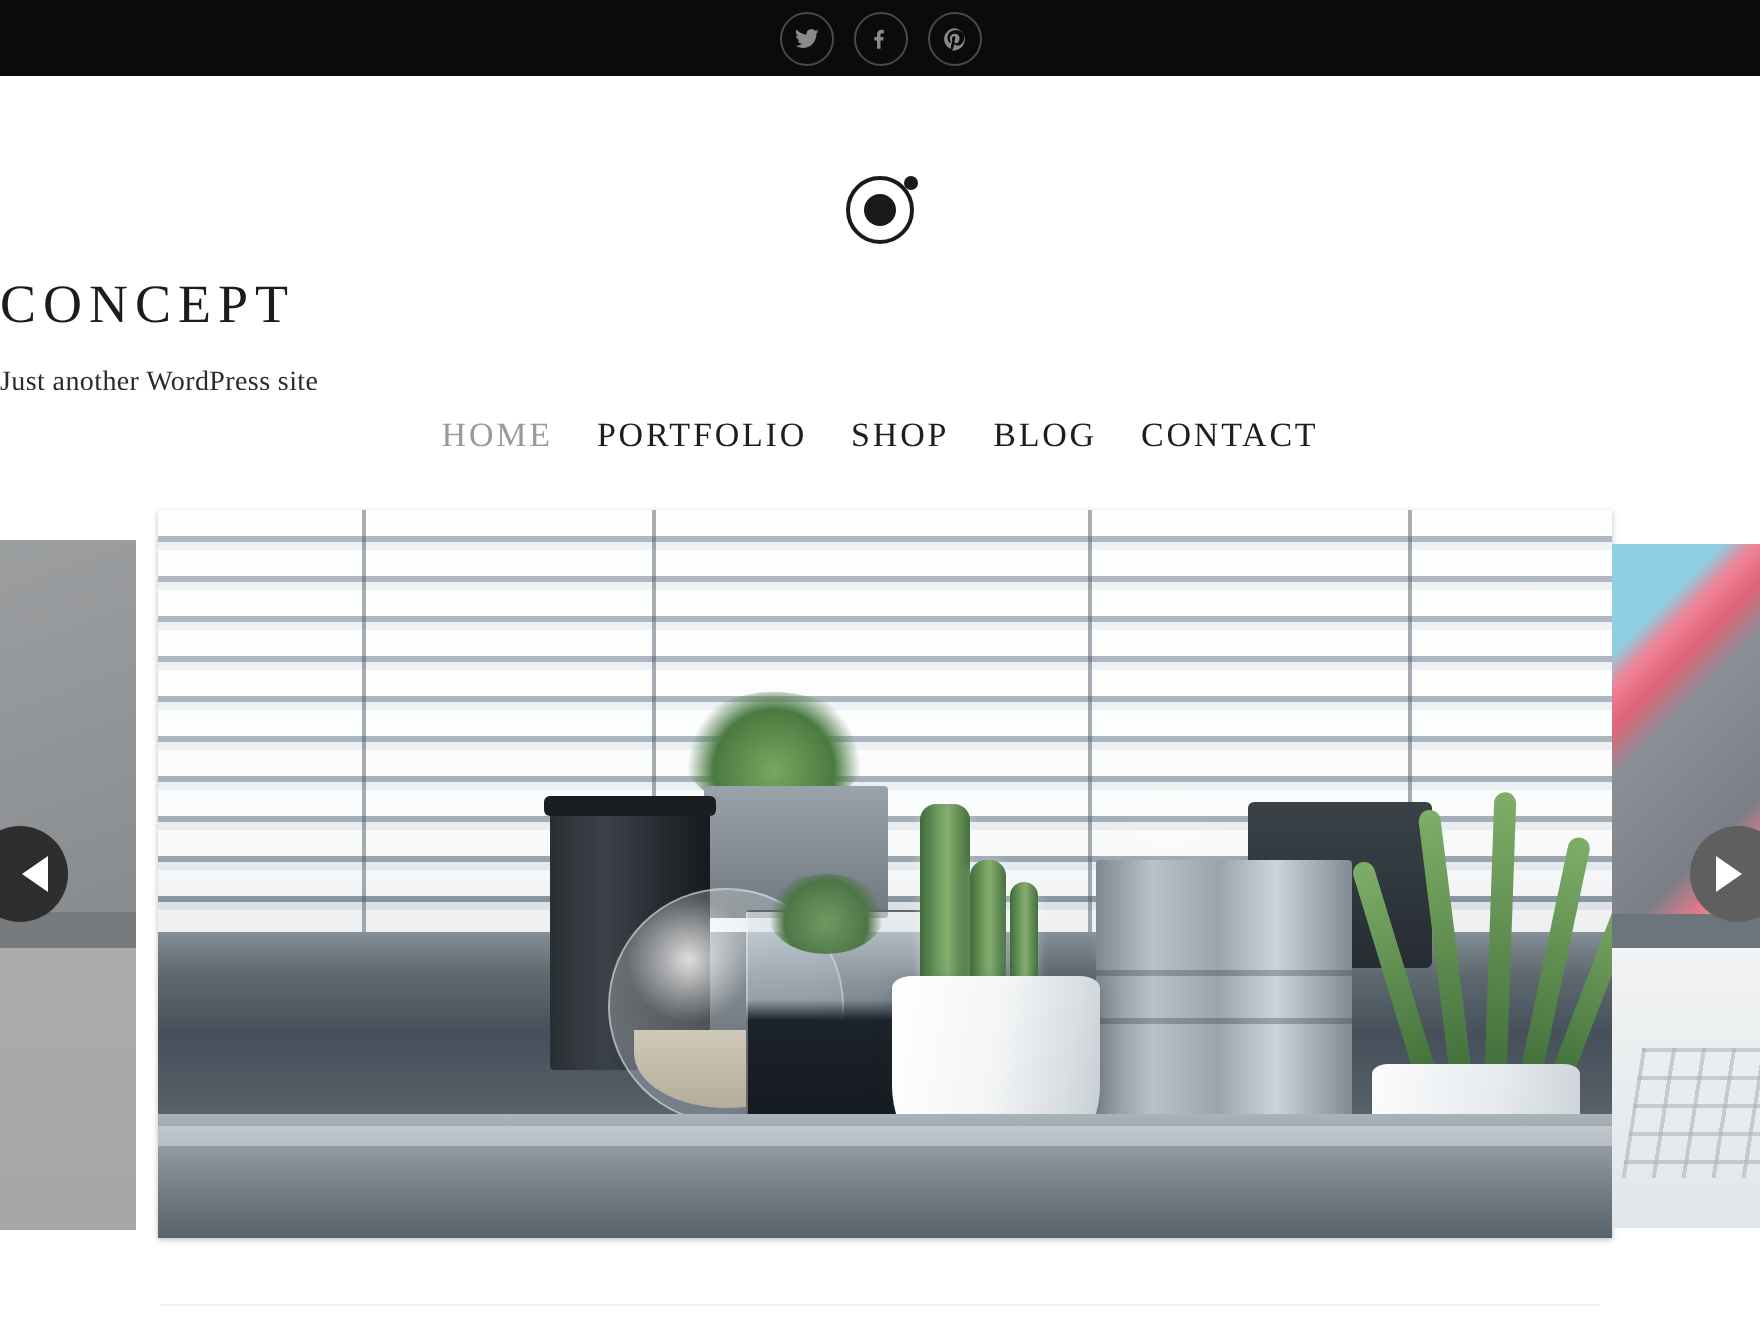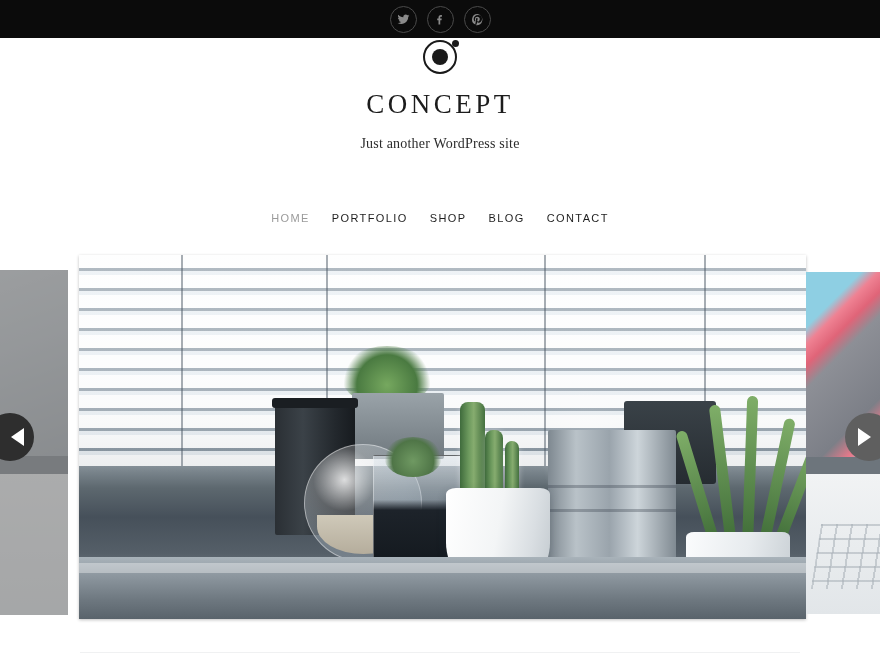--- a/index.html
+++ b/index.html
@@ -48,21 +48,22 @@
   .social-icon svg { display: block; }
   .social-icon svg path, .social-icon svg circle { fill: #8a8a8a; }
 
   
   .branding {
     position: absolute;
     top: 38px; left: 0;
     width: 880px;
     height: 145px;
     background: #ffffff;
-    text-align: center;
+    text-align: left;
+    padding-top: 48px;
   }
   .logo-mark {
     width: 38px;
     height: 38px;
     margin: 0 auto 14px auto;
     position: relative;
   }
   .logo-ring {
     position: absolute;
     left: 2px; top: 2px;
@@ -106,22 +107,22 @@
     top: 195px; left: 0;
     width: 880px;
     height: 46px;
     background: #ffffff;
     display: flex;
     align-items: center;
     justify-content: center;
     gap: 0;
   }
   .nav-item {
-    font-family: Liberation Sans, sans-serif;
-    font-size: 11px;
+    font-family: Liberation Serif, serif;
+    font-size: 17px;
     letter-spacing: 1.4px;
     color: #1e1e1e;
     text-transform: uppercase;
     text-decoration: none;
     padding: 0 11px;
     cursor: pointer;
     white-space: nowrap;
   }
   .nav-item.is-active { color: #9a9a9a; }
 

